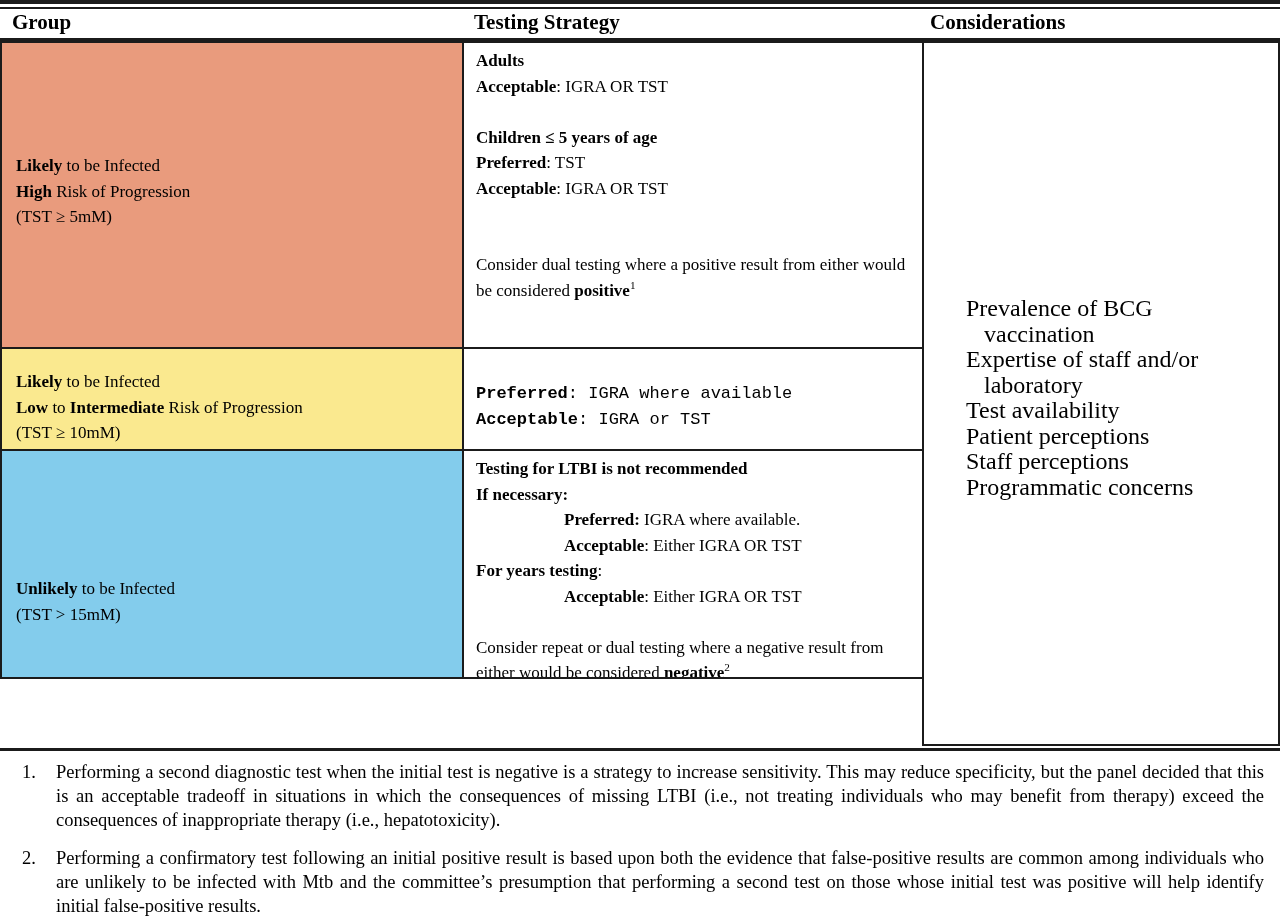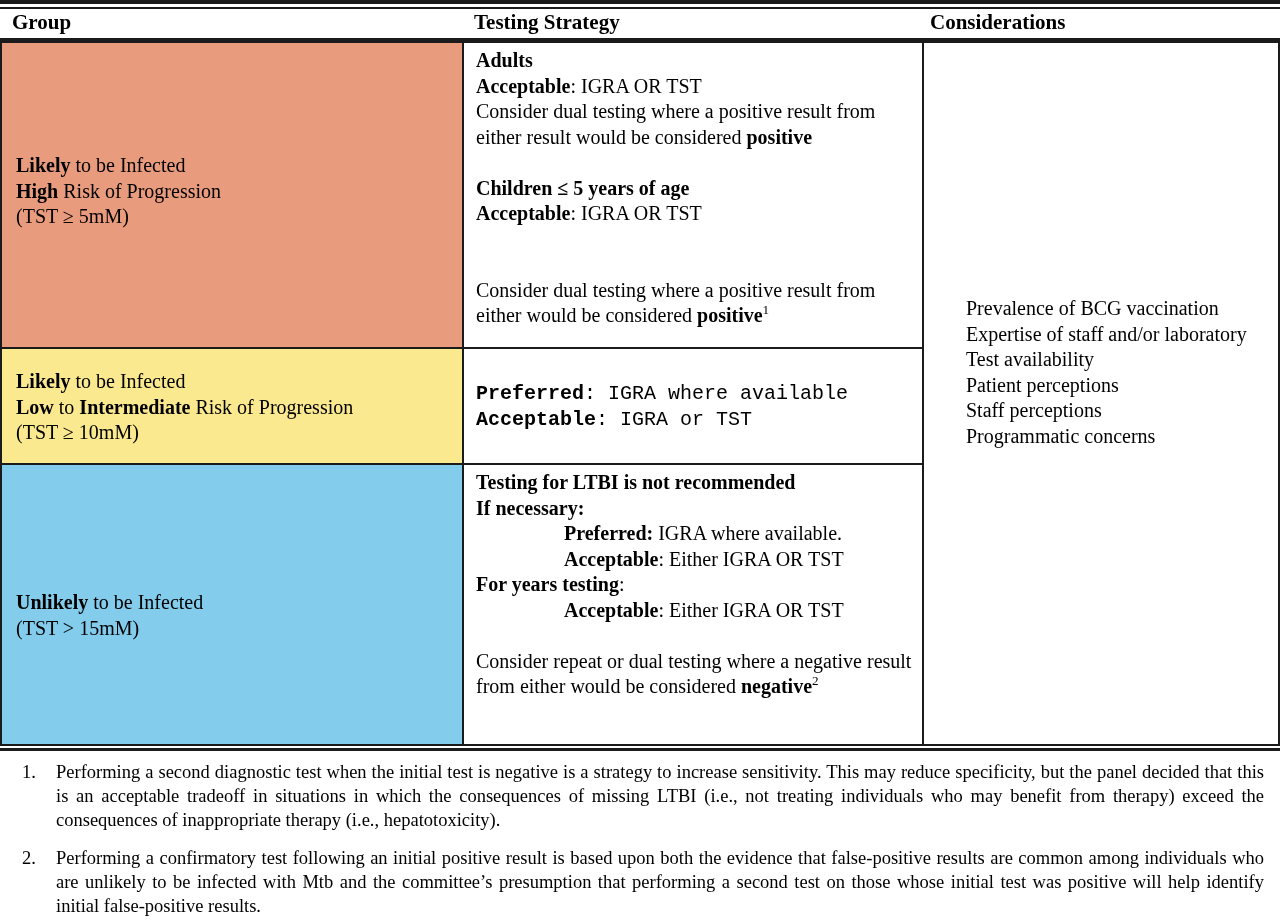--- a/index.html
+++ b/index.html
@@ -77,49 +77,49 @@
   }
 
   
   .col-group   { left: 0px;   width: 464px; }
   .col-testing { left: 462px; width: 462px; }
   .col-consider{ left: 922px; width: 358px; }
 
   
   .row1 { top: 0px;   height: 308px; }
   .row2 { top: 306px; height: 118px; }
-  .row3 { top: 422px; height: 283px; }
+  .row3 { top: 408px; height: 230px; }
   .rowall { top: 0px; height: 705px; }
 
   .fill-salmon { background: #e99b7d; }
   .fill-yellow { background: #fae98f; }
   .fill-blue   { background: #83ccec; text-decoration: underline; }
   .fill-white  { background: #ffffff; }
 
   .cell-inner {
-    font-size: 20px;
+    font-size: 17px;
     line-height: 25.5px;
   }
   .group-text {
     position: absolute;
     left: 14px;
   }
   .r1-group-text { top: 110px; }
   .r2-group-text { top: 20px; }
   .r3-group-text { top: 125px; }
 
   .testing-inner {
     padding: 5px 6px 0 12px;
   }
   .consider-block {
     position: absolute;
     left: 42px;
     top: 253px;
     width: 300px;
-    font-size: 20px;
+    font-size: 24px;
     line-height: 25.5px;
   }
   .consider-line { white-space: normal; }
   .consider-hang {
     padding-left: 18px;
     text-indent: -18px;
   }
 
   b, .b { font-weight: bold; }
   .blank-line { height: 25.5px; }
@@ -188,23 +188,23 @@
           <b>High</b><span> Risk of Progression</span>
         </div>
         <div>(TST ≥ 5mM)</div>
       </div>
     </div>
 
     <div class="cell col-testing row1 fill-white">
       <div class="cell-inner testing-inner">
         <div><b>Adults</b></div>
         <div><b>Acceptable</b><span>: IGRA OR TST</span></div>
-        <div><span>Consider dual testing where a positive result from either result would be considered </span><b>positive</b></div>
         <div class="blank-line"></div>
         <div><b>Children ≤ 5 years of age</b></div>
+        <div><b>Preferred</b><span>: TST</span></div>
         <div><b>Acceptable</b><span>: IGRA OR TST</span></div>
         <div class="blank-line"></div>
         <div class="blank-line"></div>
         <div><span>Consider dual testing where a positive result from either would be considered </span><b>positive</b><sup>1</sup></div>
       </div>
     </div>
 
     <div class="cell col-group row2 fill-yellow">
       <div class="group-text r2-group-text cell-inner">
         <div>

